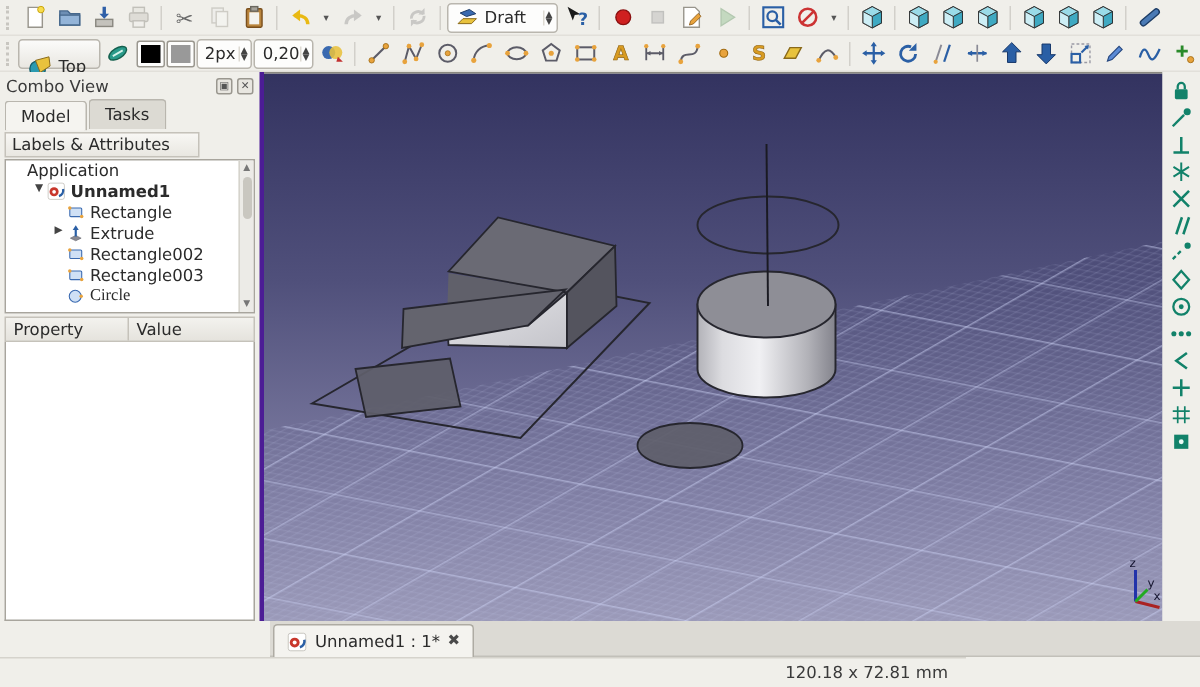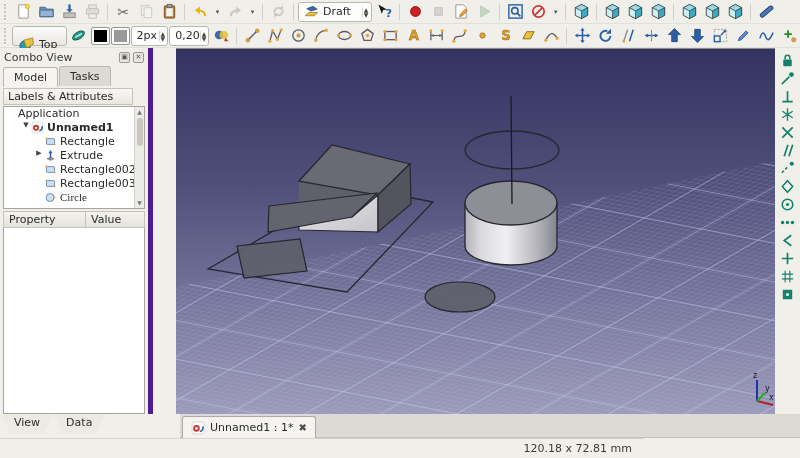--- a/index.html
+++ b/index.html
@@ -18,21 +18,21 @@
   button.dd{width:11px}.dd span{font-size:7px;color:#555}
   .combo{flex:0 0 auto;display:flex;align-items:center;height:20px;background:#fdfdfc;border:1px solid #b9b6ae;border-radius:3px;padding:0 2px 0 4px;gap:3px}
   .combo .clabel{padding-right:8px}
   .updown{display:flex;flex-direction:column;line-height:5px;font-size:6px;color:#444;padding:0 1px;border-left:1px solid #dddad2}
   .spin{flex:0 0 auto;display:flex;align-items:center;height:20px;background:#fdfdfc;border:1px solid #b9b6ae;border-radius:3px;padding:0 1px 0 5px}
   .spin .sval{min-width:22px}
   .tbtn{flex:0 0 auto;display:flex;align-items:center;gap:4px;height:20px;border:1px solid #b9b6ae;border-radius:3px;background:linear-gradient(#fbfbfa,#e9e7e1);padding:17px 8px 0 5px}
   .swatch{flex:0 0 auto;width:19px;height:18px;border:1px solid #9a978f;border-radius:2px;padding:2px;background:#fdfdfc}
   .swatch span{display:block;width:100%;height:100%}
   
-  .panel{position:absolute;left:0;top:48px;width:153px;height:366px;background:#f0efea;border-right:5px solid #4c1d95}
+  .panel{position:absolute;left:0;top:48px;width:176px;height:366px;background:#f0efea;border-right:3px solid #4c1d95}
   .ptitle{height:18px;display:flex;align-items:center;padding:0 4px;color:#3a3a3a}
   .ptitle .sp{flex:1}
   .pbtn{width:11px;height:11px;border:1px solid #9a978f;border-radius:2px;background:#e8e6e0;font-size:7px;line-height:9px;text-align:center;color:#555;margin-left:3px}
   .ptabs{display:flex;padding-left:3px;height:20px;align-items:flex-end}
   .ptab{padding:3px 10px;border:1px solid #b9b6ae;border-bottom:none;border-radius:3px 3px 0 0;background:#dcdad3;margin-right:1px}
   .ptab.act{background:#f5f4f0;position:relative;top:1px}
   .theader{margin:2px 3px 0 3px;border:1px solid #c5c2ba;background:linear-gradient(#f8f7f4,#e9e7e1);padding:1px 4px;width:130px}
   .treebox{position:relative;margin:1px 3px 0 3px;height:103px;background:#fff;border:1px solid #a8a59d;overflow:hidden}
   .trow{display:flex;align-items:flex-start;height:14px;white-space:nowrap}
   .trow .arw{width:10px;font-size:7px;color:#444;text-align:center;flex:0 0 auto}
@@ -730,24 +730,20 @@
           <div class="vb">▼</div>
       </div>
     </div>
     <div class="prophead">
       <div class="pc1">Property</div>
       <div>Value</div>
     </div>
     <div class="propbody"></div>
   </div>
 
-  <div class="btabs">
-    <div class="btab">View</div>
-    <div class="btab">Data</div>
-  </div>
 
   <div class="viewport">
     <svg width="599" height="366" viewBox="0 0 599 366">
       <defs>
         <pattern id="gm1" patternUnits="userSpaceOnUse" width="4" height="4" patternTransform="rotate(-30)">
             <line x1="0" y1="0.5" x2="4" y2="0.5" stroke="#c7cdf0" stroke-width="0.4"></line>
           </pattern>
         <pattern id="gm2" patternUnits="userSpaceOnUse" width="4" height="4" patternTransform="rotate(11)">
             <line x1="0" y1="0.5" x2="4" y2="0.5" stroke="#c7cdf0" stroke-width="0.4"></line>
           </pattern>

